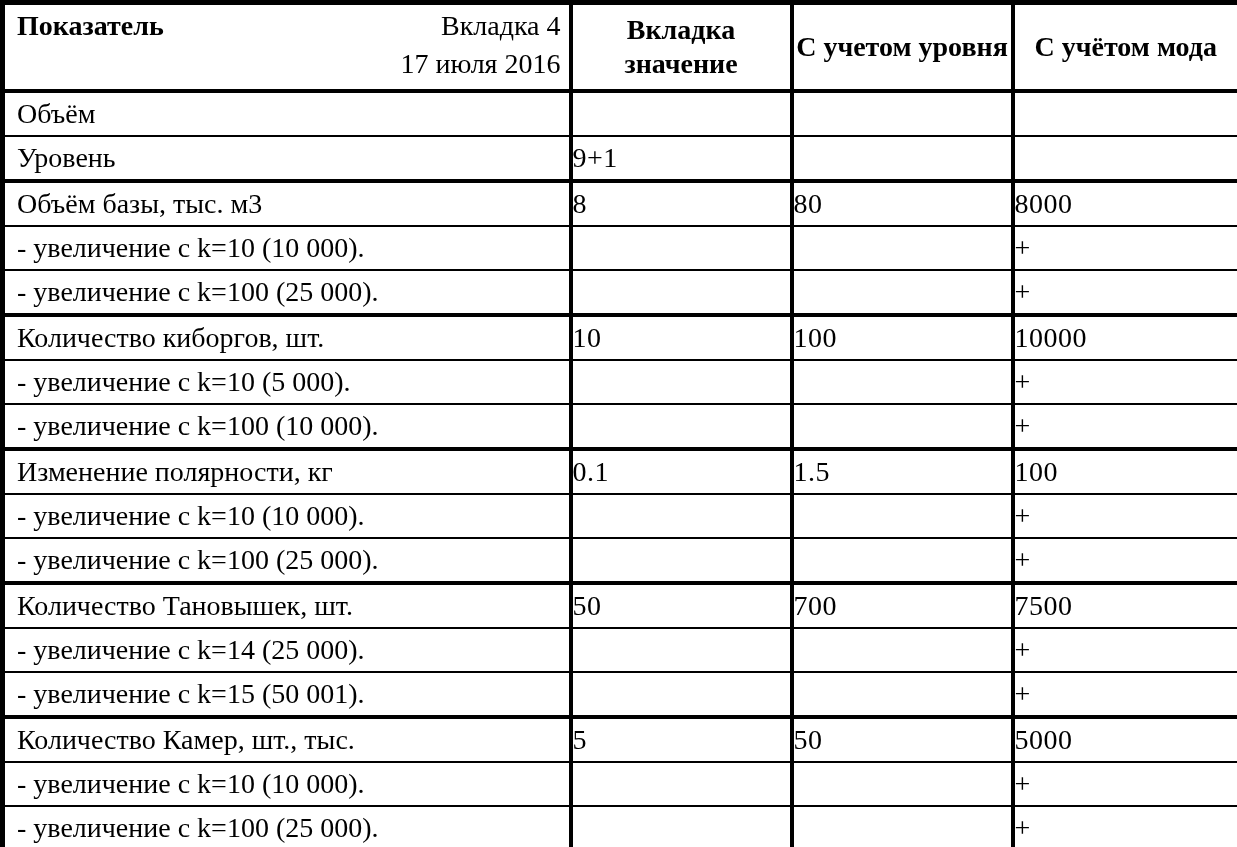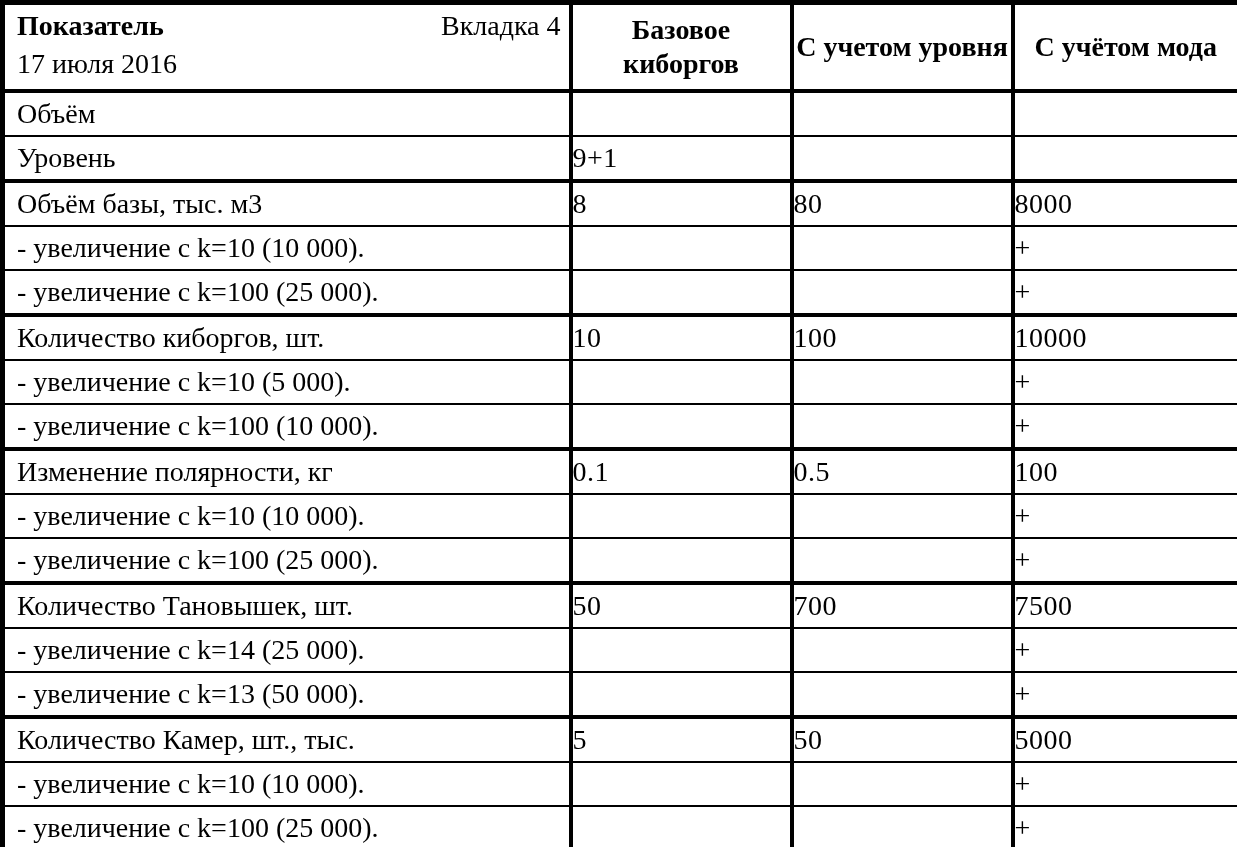--- a/index.html
+++ b/index.html
@@ -34,21 +34,21 @@
     white-space: nowrap;
   }
   thead th {
     border-bottom-width: 4px;
     height: 80px;
     font-weight: bold;
     text-align: center;
     vertical-align: middle;
   }
   th.indicator-head {
-    text-align: left;
+    text-align: right;
     padding: 2px 8px 2px 12px;
     vertical-align: top;
     margin-top: 28px;
   }
   .h-top {
     display: flex;
     justify-content: space-between;
     align-items: baseline;
     line-height: 38px;
   }
@@ -81,21 +81,21 @@
   </colgroup>
   <thead>
     <tr>
       <th class="indicator-head">
         <div class="h-top">
           <span class="title">Показатель</span>
           <span class="tab">Вкладка 4</span>
         </div>
         <div class="h-date">17 июля 2016</div>
       </th>
-      <th style="white-space:normal">Базовое киборгов</th>
+      <th style="white-space:normal">Вкладка значение</th>
       <th style="white-space:normal">С учетом уровня</th>
       <th style="white-space:normal">С учётом мода</th>
     </tr>
   </thead>
   <tbody>
       <tr class="section-start">
         <td class="label-cell">Объём</td>
         <td class="val"></td>
         <td class="val"></td>
         <td class="val"></td>
@@ -138,21 +138,21 @@
       </tr>
       <tr>
         <td class="label-cell">- увеличение с k=100 (10 000).</td>
         <td class="val"></td>
         <td class="val"></td>
         <td class="val">+</td>
       </tr>
       <tr class="section-start">
         <td class="label-cell">Изменение полярности, кг</td>
         <td class="val">0.1</td>
-        <td class="val">0.5</td>
+        <td class="val">1.5</td>
         <td class="val">100</td>
       </tr>
       <tr>
         <td class="label-cell">- увеличение с k=10 (10 000).</td>
         <td class="val"></td>
         <td class="val"></td>
         <td class="val">+</td>
       </tr>
       <tr>
         <td class="label-cell">- увеличение с k=100 (25 000).</td>
@@ -166,21 +166,21 @@
         <td class="val">700</td>
         <td class="val">7500</td>
       </tr>
       <tr>
         <td class="label-cell">- увеличение с k=14 (25 000).</td>
         <td class="val"></td>
         <td class="val"></td>
         <td class="val">+</td>
       </tr>
       <tr>
-        <td class="label-cell">- увеличение с k=13 (50 000).</td>
+        <td class="label-cell">- увеличение с k=15 (50 001).</td>
         <td class="val"></td>
         <td class="val"></td>
         <td class="val">+</td>
       </tr>
       <tr class="section-start">
         <td class="label-cell">Количество Камер, шт., тыс.</td>
         <td class="val">5</td>
         <td class="val">50</td>
         <td class="val">5000</td>
       </tr>

